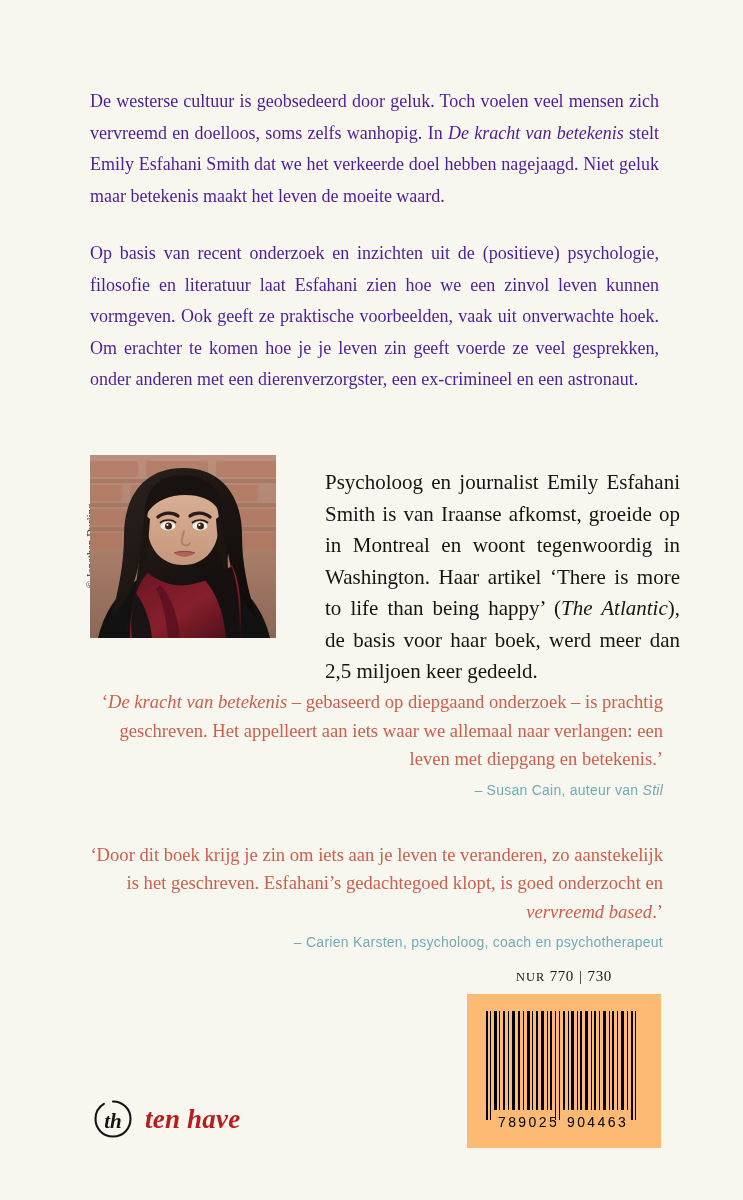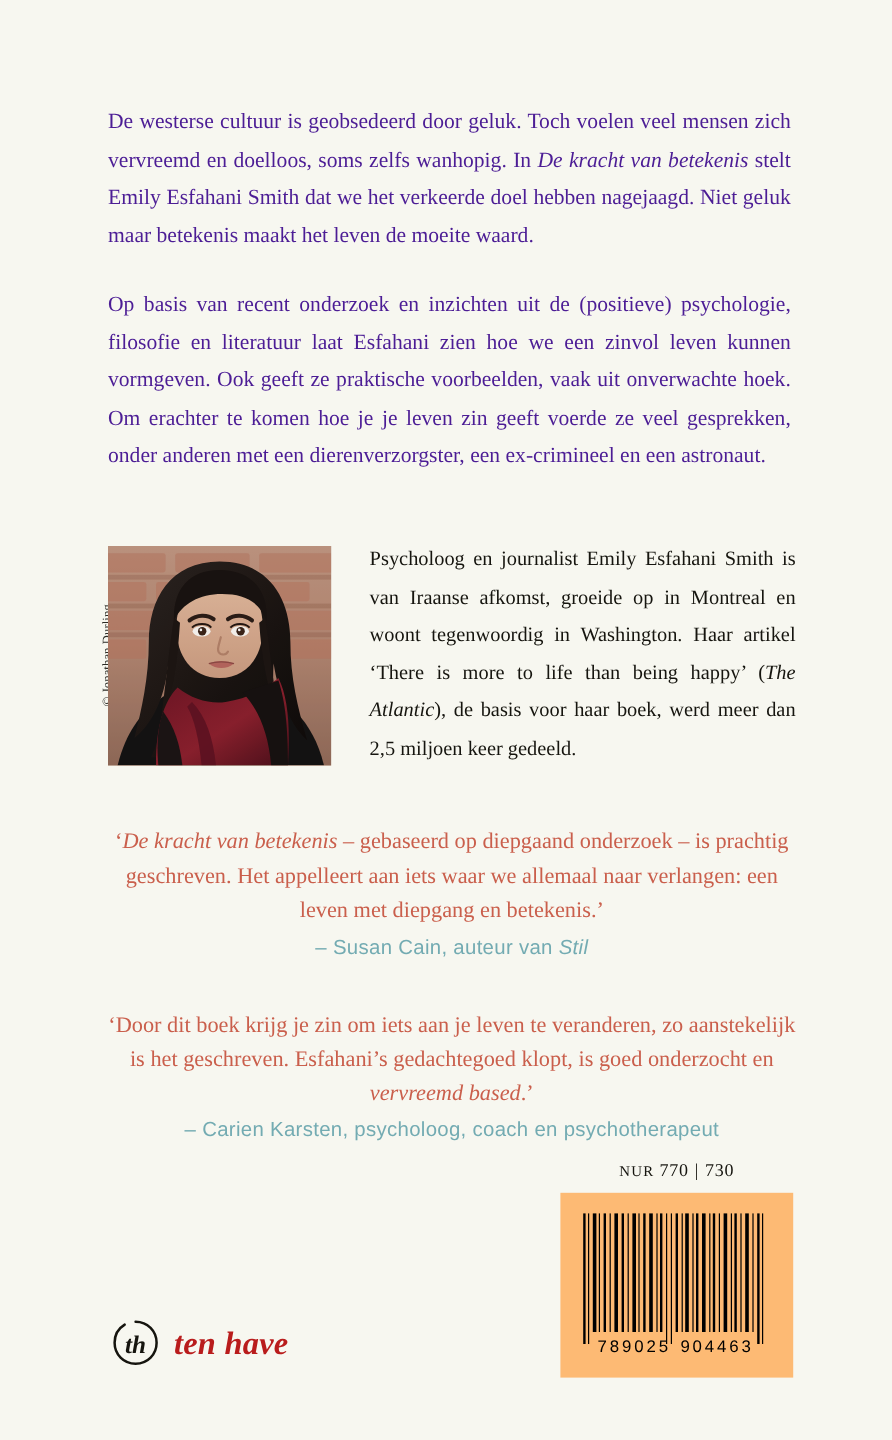--- a/index.html
+++ b/index.html
@@ -78,51 +78,51 @@
     overflow: hidden;
     background: #b08c77;
   }
   .photo svg { display: block; width: 186px; height: 183px; }
 
   .author-text {
     position: absolute;
     left: 240px;
     top: -5px;
     width: 355px;
-    margin: 0;
-    font-family: "Liberation Serif", serif;
-    font-size: 17px;
+    margin: 17px;
+    font-family: "Liberation Serif", serif;
+    font-size: 21px;
     line-height: 31.5px;
     color: #16150f;
     text-align: justify;
     text-justify: inter-word;
   }
 
   
   .quotes {
     position: absolute;
     left: 90px;
     top: 688px;
     width: 573px;
-    text-align: center;
+    text-align: right;
   }
   .quote-group { margin-bottom: 38px; }
   .quote-group:last-child { margin-bottom: 0; }
 
   .quote-text {
     margin: 0;
     font-family: "Liberation Serif", serif;
     font-size: 18.6px;
     line-height: 28.5px;
     color: #ca5f4c;
   }
   .quote-src {
     margin: 3px 0 0 0;
     font-family: "Liberation Sans", sans-serif;
-    font-size: 17px;
+    font-size: 14px;
     line-height: 26px;
     letter-spacing: 0.25px;
     color: #73abb2;
   }
 
   
   .nur {
     position: absolute;
     left: 467px;
     top: 968px;

